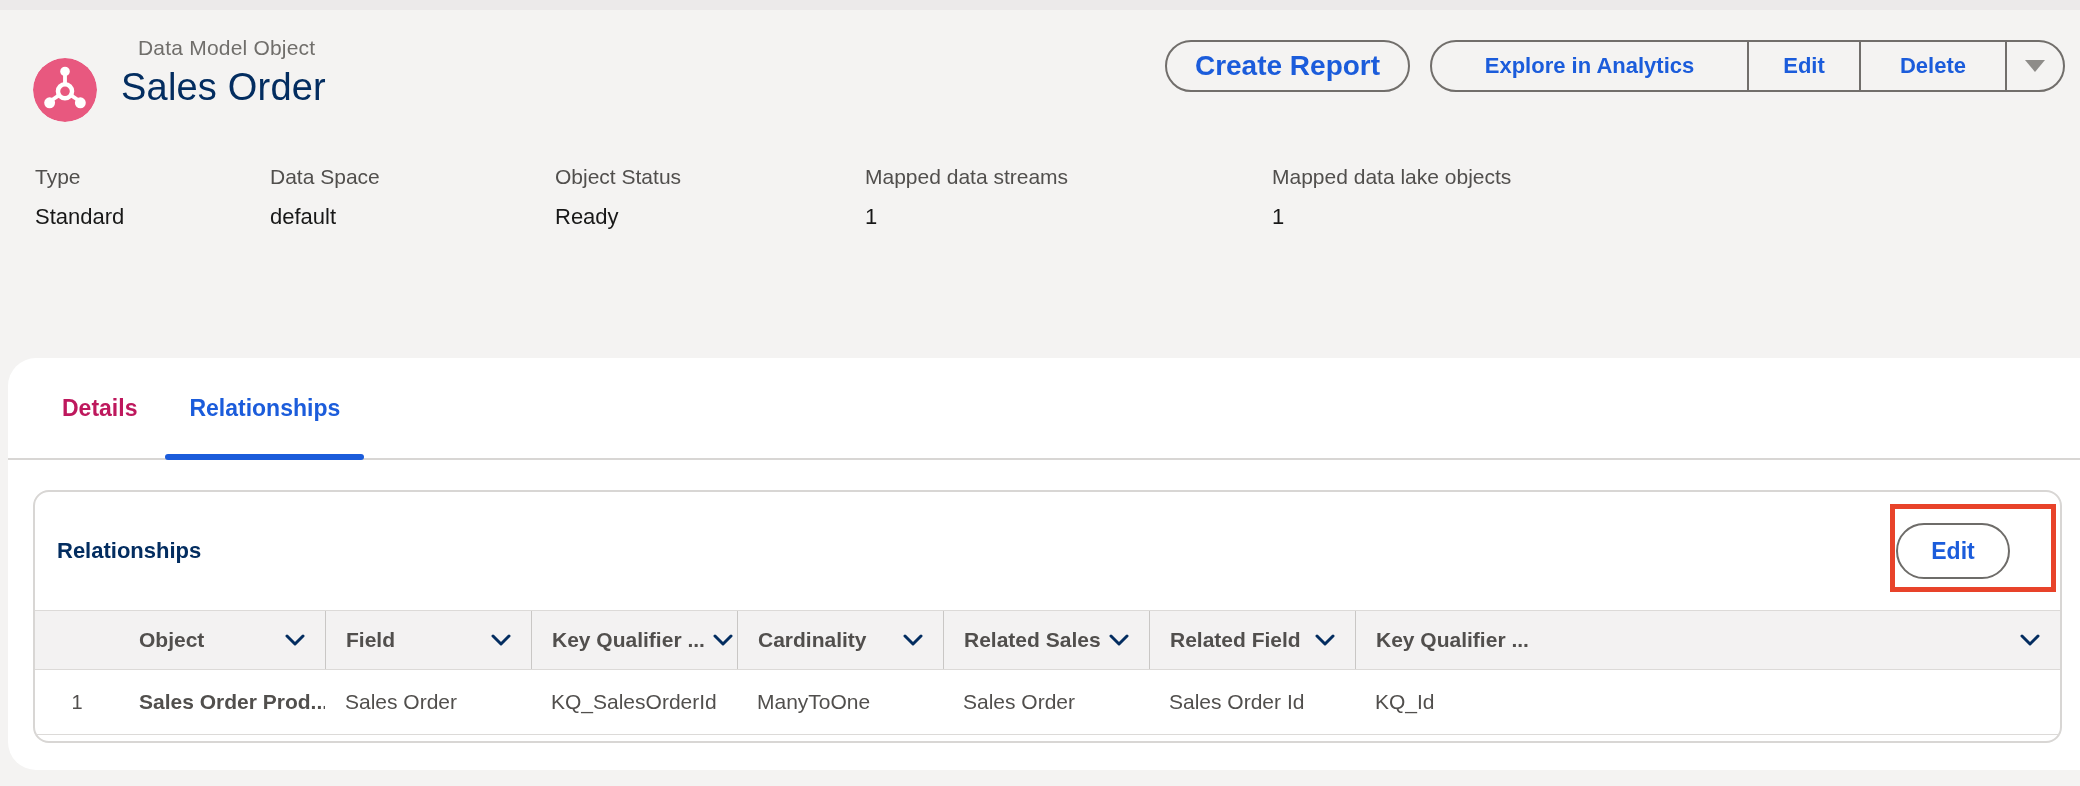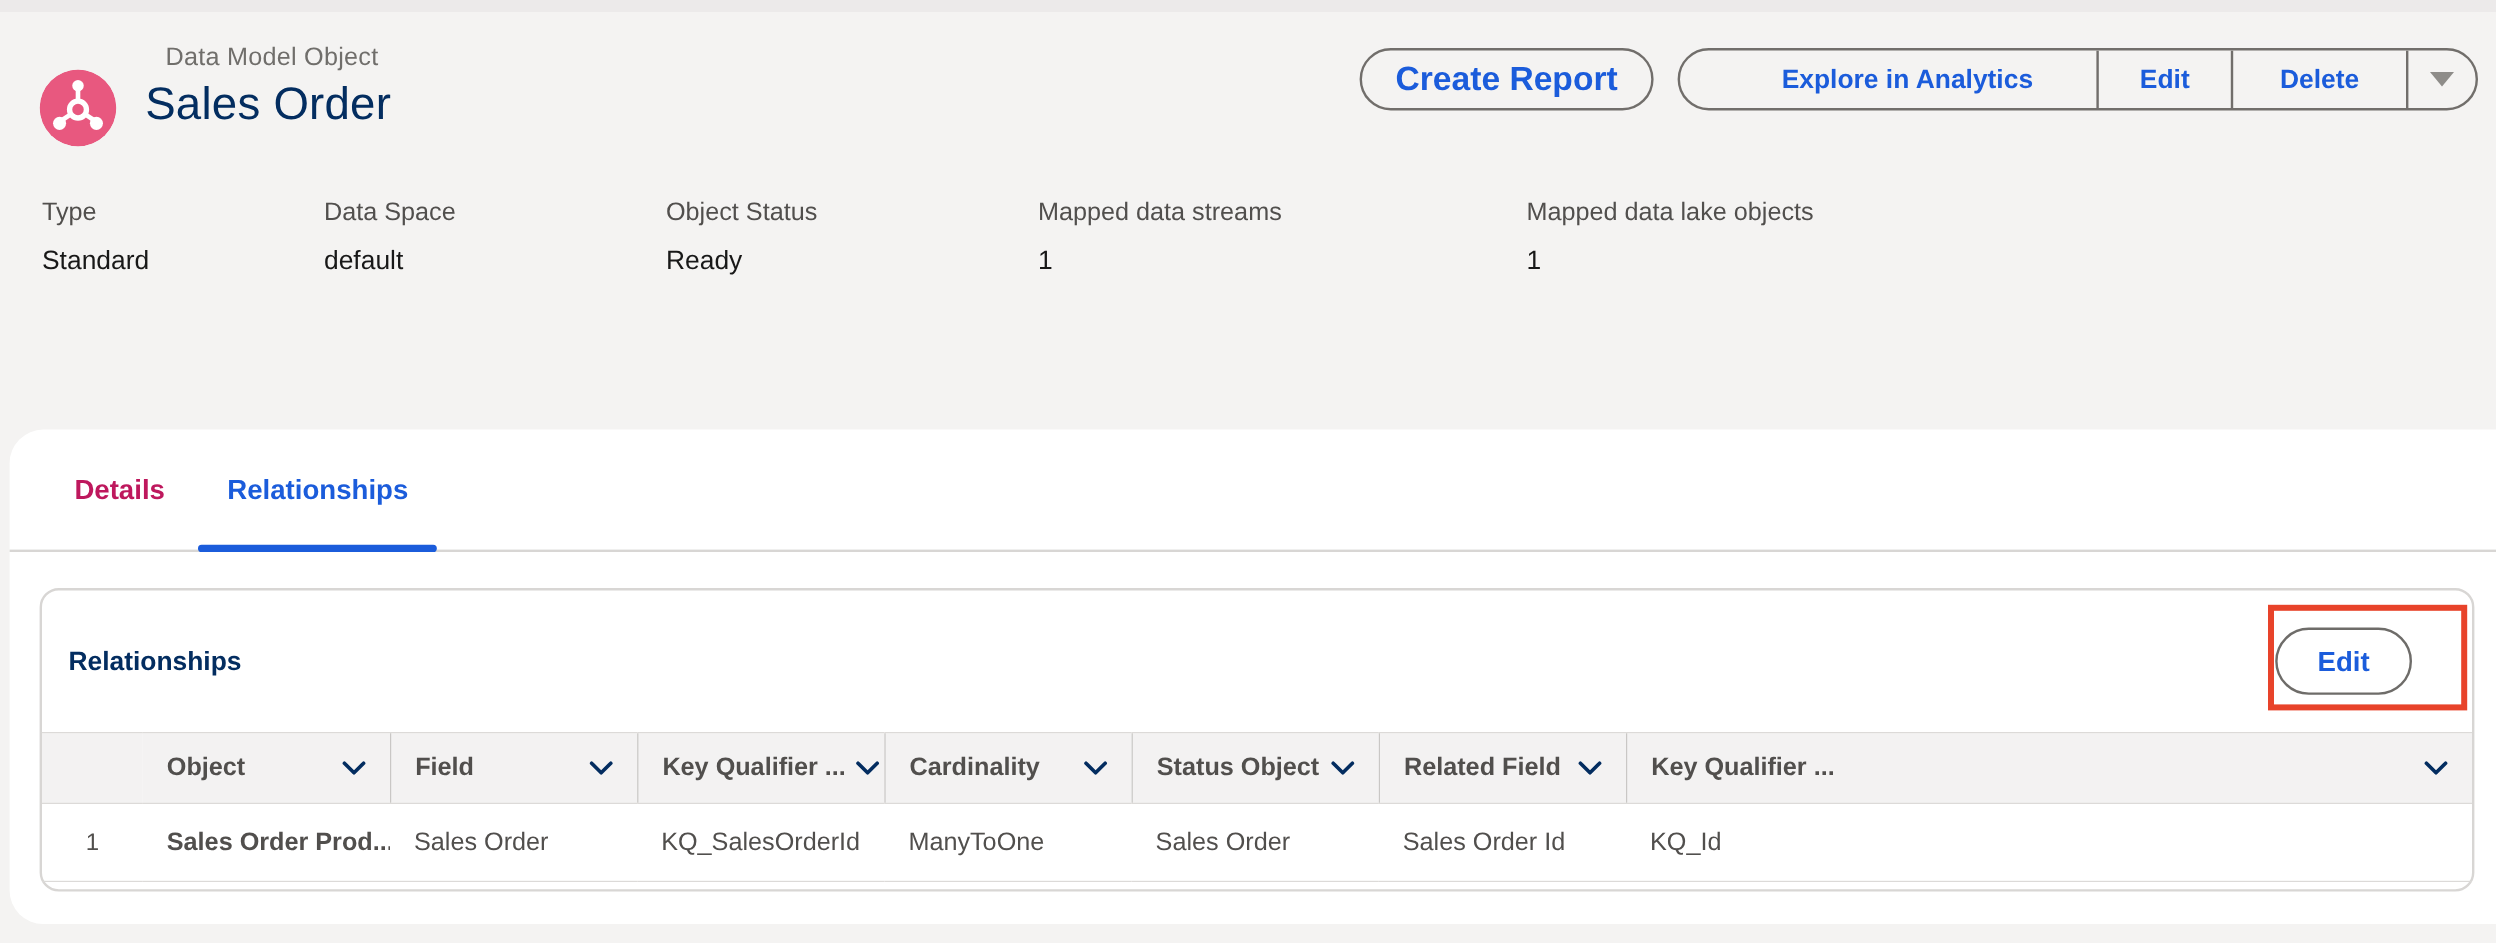--- a/index.html
+++ b/index.html
@@ -22,21 +22,21 @@
   
   .actions { position:absolute; top:40px; right:15px; display:flex; align-items:center; height:52px; }
   .btn { display:flex; align-items:center; justify-content:center; height:52px;
          background:#fff0; color:#1b5cdb; font-size:28px; font-weight:600;
          border:2px solid #716e6b; cursor:pointer; }
   .btn-single { border-radius:26px; width:245px; margin-right:20px; background:transparent; }
   .btn-group { display:flex; height:52px; border:2px solid #716e6b; border-radius:26px; overflow:hidden; }
   .btn-seg { display:flex; align-items:center; justify-content:center; height:100%;
              color:#1b5cdb; font-size:22px; font-weight:600; cursor:pointer; border-left:2px solid #716e6b; }
   .btn-seg:first-child { border-left:none; }
-  .seg-explore { width:315px;margin-left:32px; }
+  .seg-explore { width:315px; }
   .seg-edit { width:112px; }
   .seg-delete { width:146px; }
   .seg-caret { width:58px; }
   .caret-down { width:0; height:0; border-left:10px solid transparent; border-right:10px solid transparent; border-top:12px solid #8e8c89; }
 
   
   .summary { position:absolute; top:165px; left:35px; display:flex; }
   .field { }
   .f-type{ width:235px; } .f-space{ width:285px; } .f-status{ width:310px; } .f-streams{ width:407px; } .f-lake{ }
   .field .label { font-size:21px; color:#514f4d; }
@@ -196,21 +196,21 @@
           <th class="divided">
             <div class="th-inner">
                 <span>Cardinality</span>
               <svg class="chev" width="20" height="12" viewBox="0 0 20 12">
                   <polyline points="2,2 10,10 18,2" fill="none" stroke="#032d60" stroke-width="3" stroke-linecap="round" stroke-linejoin="round"></polyline>
                 </svg>
               </div>
           </th>
           <th class="divided">
             <div class="th-inner">
-                <span>Status Object</span>
+                <span>Related Sales</span>
               <svg class="chev" width="20" height="12" viewBox="0 0 20 12">
                   <polyline points="2,2 10,10 18,2" fill="none" stroke="#032d60" stroke-width="3" stroke-linecap="round" stroke-linejoin="round"></polyline>
                 </svg>
               </div>
           </th>
           <th class="divided">
             <div class="th-inner">
                 <span>Related Field</span>
               <svg class="chev" width="20" height="12" viewBox="0 0 20 12">
                   <polyline points="2,2 10,10 18,2" fill="none" stroke="#032d60" stroke-width="3" stroke-linecap="round" stroke-linejoin="round"></polyline>

